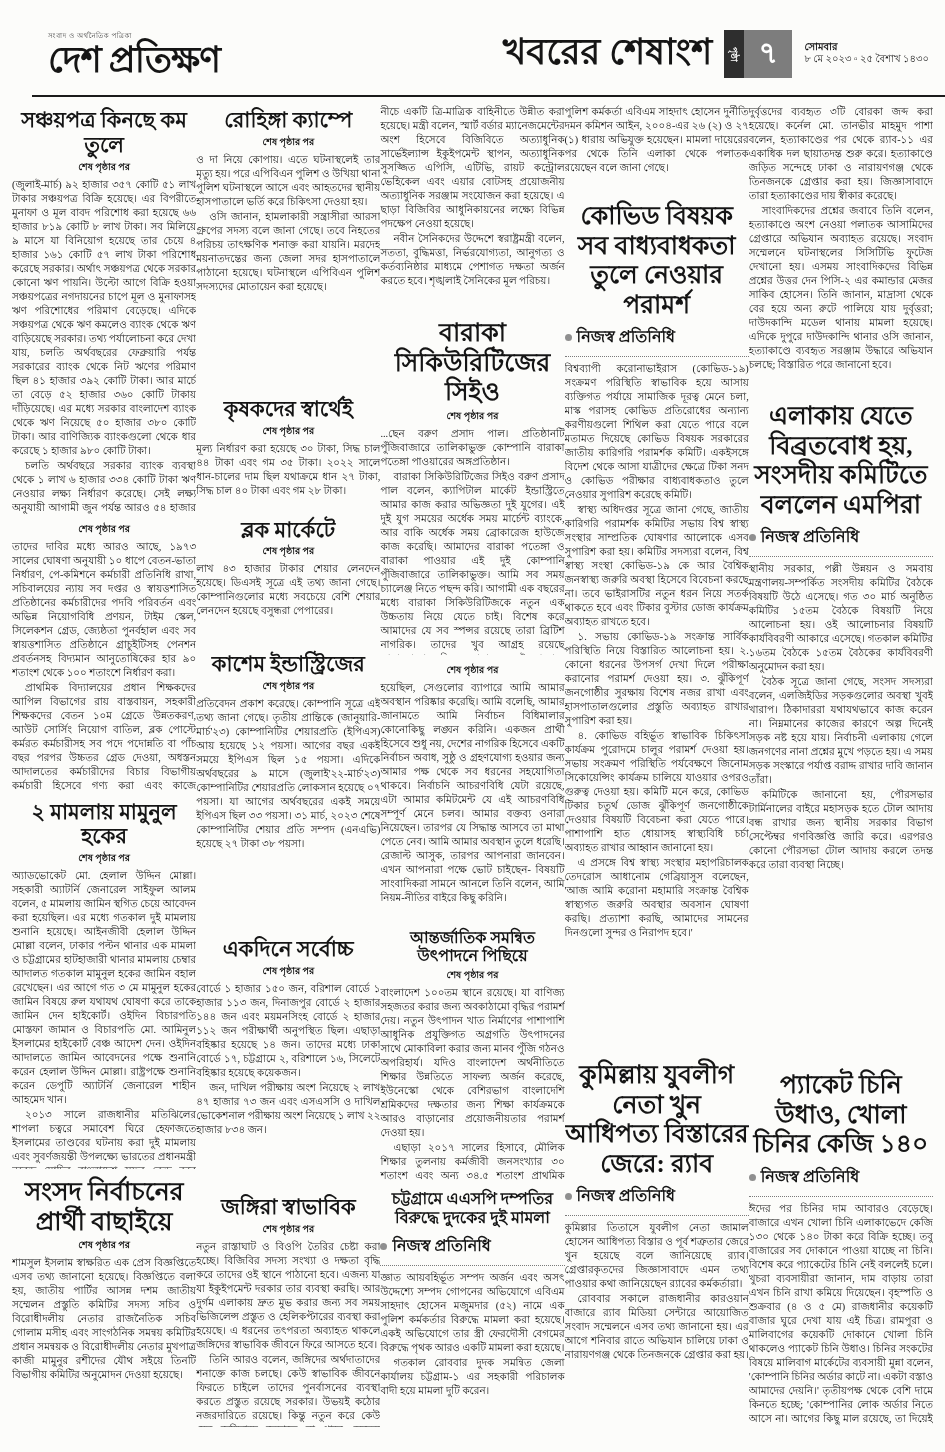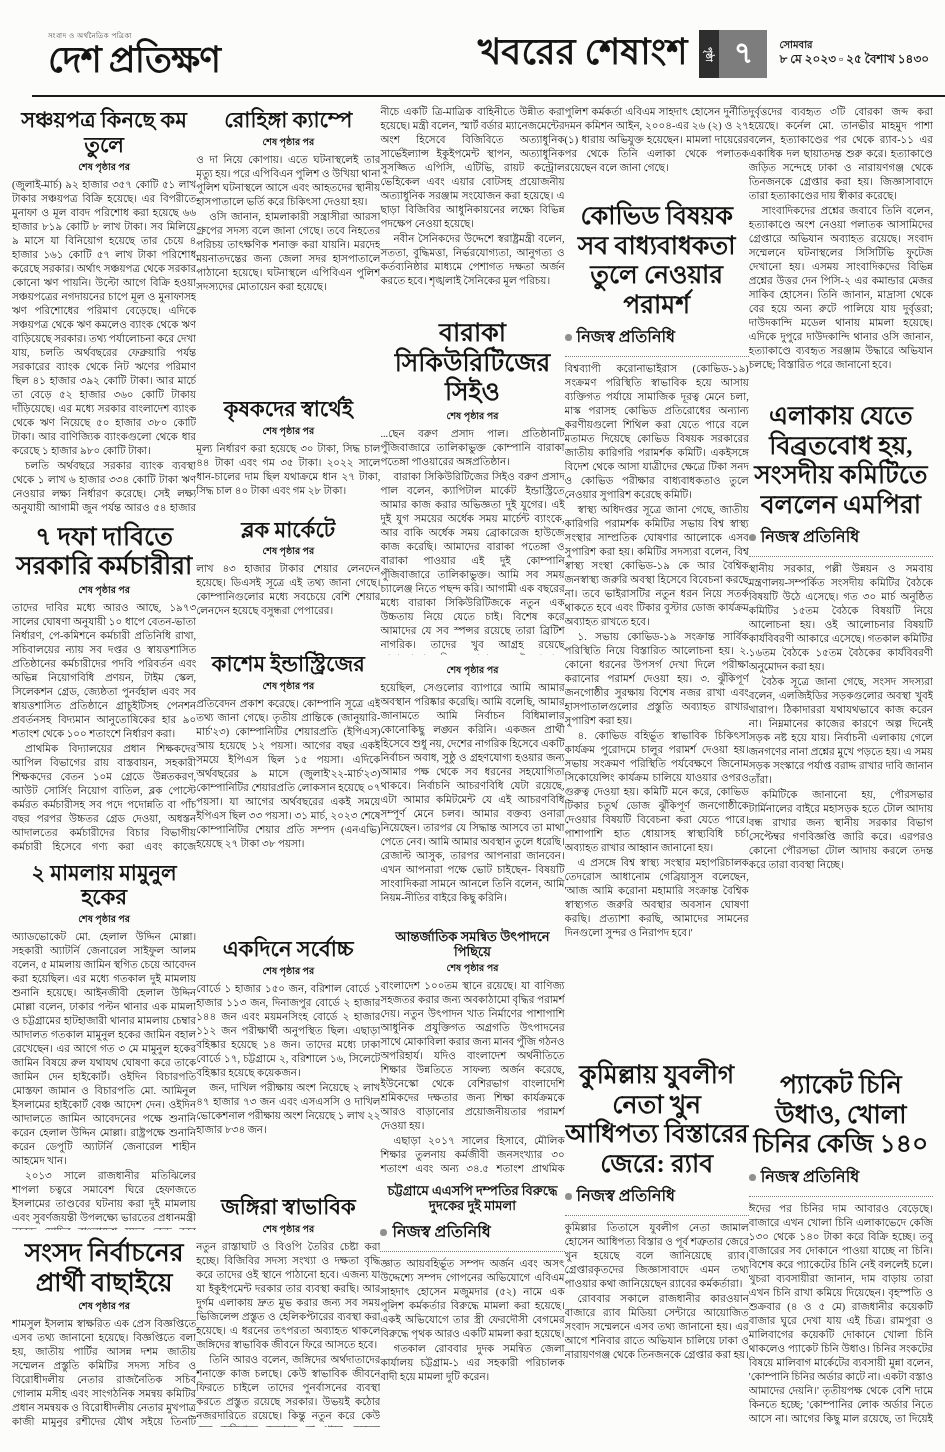--- a/index.html
+++ b/index.html
@@ -13,28 +13,28 @@
   .mast .logo{font-size:36px;font-weight:bold;letter-spacing:-1px;}
   .hdr-right{display:flex;align-items:center;gap:12px;}
   .section-title{font-size:36px;font-weight:bold;line-height:1;padding-bottom:4px;}
   .pagebox{display:flex;align-items:stretch;height:48px;}
   .pagebox .plabel{background:#2e2e2e;color:#fff;width:20px;display:flex;align-items:center;justify-content:center;
         writing-mode:vertical-rl;font-size:9px;font-weight:bold;}
   .pagebox .pnum{background:#7d7d7d;color:#fff;width:48px;display:flex;align-items:center;justify-content:center;
         font-size:30px;font-weight:bold;}
   .datebox{line-height:1.25;padding-bottom:2px;}
   .datebox .day{font-size:10px;font-weight:bold;}
-  .datebox .dt{font-size:12px;color:#222;font-weight:bold;}
+  .datebox .dt{font-size:10px;color:#222;}
   
   .content{display:grid;grid-template-columns:repeat(5,1fr);column-gap:0;
            padding:8px 12px 0 12px;height:1330px;overflow:hidden;box-sizing:border-box;}
   .col{overflow:hidden;min-width:0;}
   .story{margin-bottom:8px;}
   .hl{font-weight:bold;text-align:center;line-height:1.18;margin:3px 0 2px 0;}
-  .sz1{font-size:21px;} .sz2{font-size:25px;} .sz3{font-size:13px;}
+  .sz1{font-size:21px;} .sz2{font-size:25px;} .sz3{font-size:16px;}
   .sub{font-size:9.5px;font-weight:bold;text-align:center;margin:0 0 3px 0;}
   .byline{display:flex;align-items:center;gap:5px;font-size:16px;font-weight:bold;
           padding:3px 0 5px 0;border-bottom:1px dotted #7a7a7a;margin-bottom:5px;}
   .bdot{width:7px;height:7px;border-radius:50%;background:#8f8f8f;flex:0 0 auto;}
   .body{font-size:10.3px;line-height:1.36;text-align:justify;overflow:hidden;}
   .body p{margin:0 0 1px 0;text-indent:13px;}
   .body p:first-child{text-indent:0;}
 </style>
 </head>
 <body>
@@ -64,21 +64,20 @@
     <div class="col">
       <div class="story">
         <div class="hl sz1">সঞ্চয়পত্র কিনছে কম তুলে</div>
         <div class="sub">শেষ পৃষ্ঠার পর</div>
         <div class="body" style="height:336px">
             <p>(জুলাই-মার্চ) ৯২ হাজার ৩৫৭ কোটি ৫১ লাখ টাকার সঞ্চয়পত্র বিক্রি হয়েছে। এর বিপরীতে মুনাফা ও মূল বাবদ পরিশোধ করা হয়েছে ৬৬ হাজার ৮১৯ কোটি ৮ লাখ টাকা। সব মিলিয়ে ৯ মাসে যা বিনিয়োগ হয়েছে তার চেয়ে ৪ হাজার ১৬১ কোটি ৫৭ লাখ টাকা পরিশোধ করেছে সরকার। অর্থাৎ সঞ্চয়পত্র থেকে সরকার কোনো ঋণ পায়নি। উল্টো আগে বিক্রি হওয়া সঞ্চয়পত্রের নগদায়নের চাপে মূল ও মুনাফাসহ ঋণ পরিশোধের পরিমাণ বেড়েছে। এদিকে সঞ্চয়পত্র থেকে ঋণ কমলেও ব্যাংক থেকে ঋণ বাড়িয়েছে সরকার। তথ্য পর্যালোচনা করে দেখা যায়, চলতি অর্থবছরের ফেব্রুয়ারি পর্যন্ত সরকারের ব্যাংক থেকে নিট ঋণের পরিমাণ ছিল ৪১ হাজার ৩৯২ কোটি টাকা। আর মার্চে তা বেড়ে ৫২ হাজার ৩৬০ কোটি টাকায় দাঁড়িয়েছে। এর মধ্যে সরকার বাংলাদেশ ব্যাংক থেকে ঋণ নিয়েছে ৫০ হাজার ৩৮০ কোটি টাকা। আর বাণিজ্যিক ব্যাংকগুলো থেকে ধার করেছে ১ হাজার ৯৮০ কোটি টাকা।</p>
             <p>চলতি অর্থবছরে সরকার ব্যাংক ব্যবস্থা থেকে ১ লাখ ৬ হাজার ৩৩৪ কোটি টাকা ঋণ নেওয়ার লক্ষ্য নির্ধারণ করেছে। সেই লক্ষ্য অনুযায়ী আগামী জুন পর্যন্ত আরও ৫৪ হাজার কোটি টাকা ঋণ নিতে পারবে। গত ২০২১-২২ অর্থবছরের জানুয়ারি-জুন সময়ে সরকার ব্যাংকব্যবস্থা থেকে ঋণ নিয়েছিল ৪৮ হাজার ৯৪২ কোটি টাকা।</p>
           </div>
       </div>
       <div class="story">
-        <div class="hl sz2">৭ দফা দাবিতে সরকারি কর্মচারীরা</div>
         <div class="sub">শেষ পৃষ্ঠার পর</div>
         <div class="body" style="height:252px">
             <p>তাদের দাবির মধ্যে আরও আছে, ১৯৭৩ সালের ঘোষণা অনুযায়ী ১০ ধাপে বেতন-ভাতা নির্ধারণ, পে-কমিশনে কর্মচারী প্রতিনিধি রাখা, সচিবালয়ের ন্যায় সব দপ্তর ও স্বায়ত্তশাসিত প্রতিষ্ঠানের কর্মচারীদের পদবি পরিবর্তন এবং অভিন্ন নিয়োগবিধি প্রণয়ন, টাইম স্কেল, সিলেকশন গ্রেড, জ্যেষ্ঠতা পুনর্বহাল এবং সব স্বায়ত্তশাসিত প্রতিষ্ঠানে গ্রাচুইটিসহ পেনশন প্রবর্তনসহ বিদ্যমান আনুতোষিকের হার ৯০ শতাংশ থেকে ১০০ শতাংশে নির্ধারণ করা।</p>
             <p>প্রাথমিক বিদ্যালয়ের প্রধান শিক্ষকদের আপিল বিভাগের রায় বাস্তবায়ন, সহকারী শিক্ষকদের বেতন ১০ম গ্রেডে উন্নতকরণ, আউট সোর্সিং নিয়োগ বাতিল, ব্লক পোস্টে কর্মরত কর্মচারীসহ সব পদে পদোন্নতি বা পাঁচ বছর পরপর উচ্চতর গ্রেড দেওয়া, অধস্তন আদালতের কর্মচারীদের বিচার বিভাগীয় কর্মচারী হিসেবে গণ্য করা এবং কাজে নিয়োজিত কর্মচারীদের টেকনিক্যাল পদমর্যাদা দেওয়া, প্রবেশের বয়সসীমা ৩৫ বছর এবং অবসরের বয়সসীমা ৬২ বছর নির্ধারণ করা।</p>
           </div>
       </div>
       <div class="story">
         <div class="hl sz1">২ মামলায় মামুনুল হকের</div>
         <div class="sub">শেষ পৃষ্ঠার পর</div>
         <div class="body" style="height:300px">

